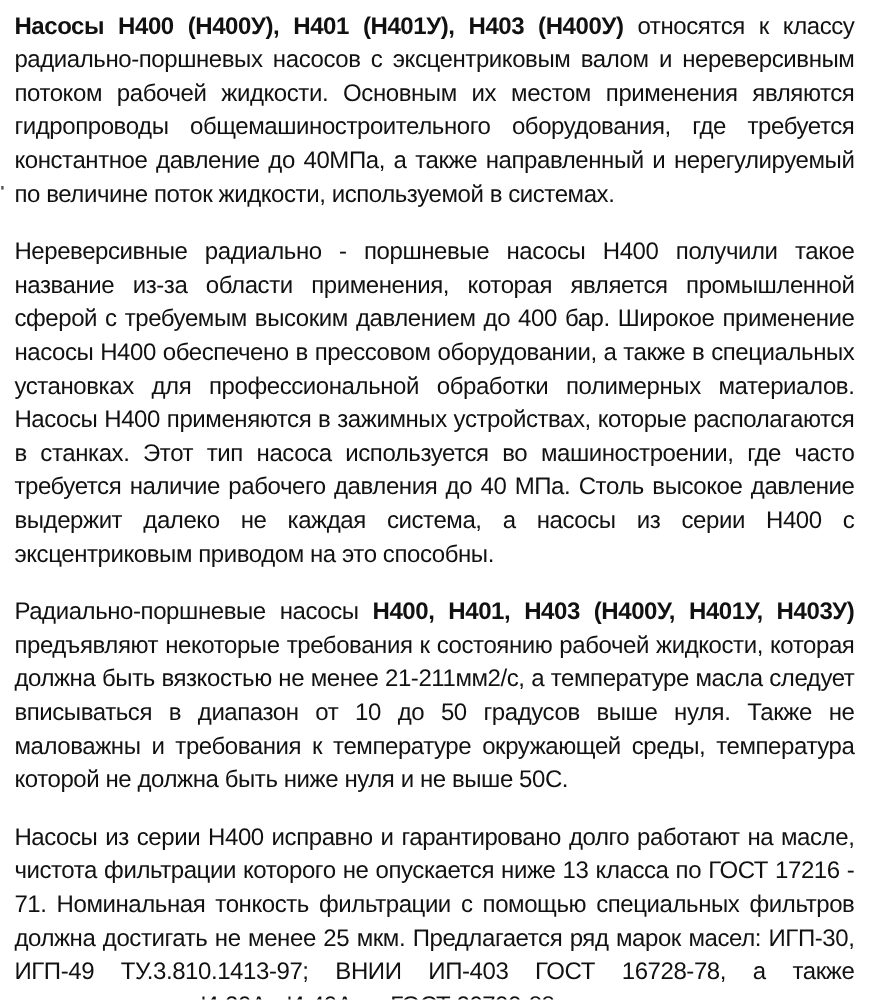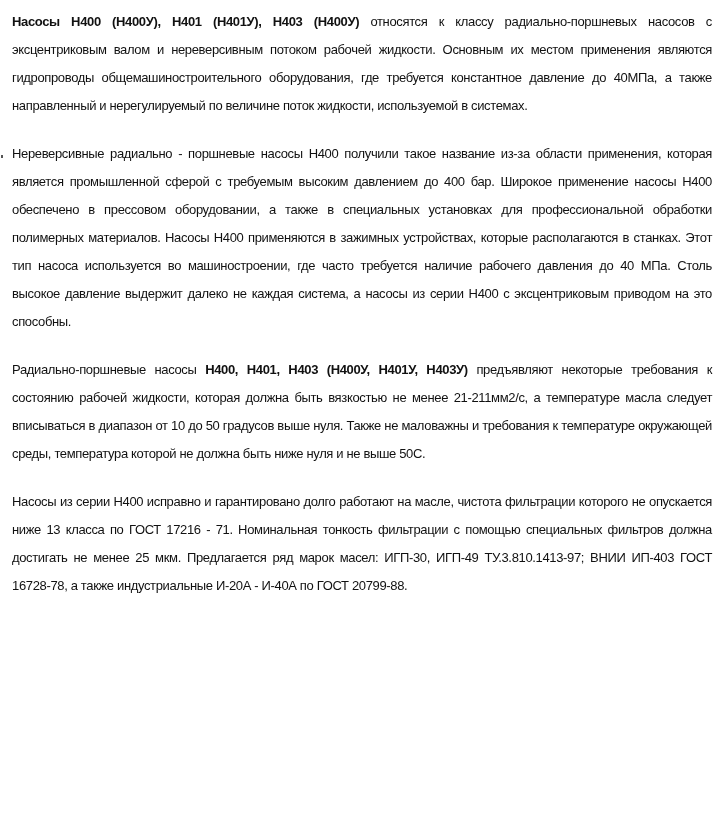--- a/index.html
+++ b/index.html
@@ -16,21 +16,21 @@
       color: #111111;
     }
     .doc {
       position: absolute;
       left: 12px;
       top: 8px;
       width: 700px;
     }
     .para {
       margin: 0 0 20px 0;
-      font-size: 13px;
+      font-size: 20px;
       line-height: 28px;
       text-align: justify;
       letter-spacing: -0.35px;
       word-spacing: 0px;
     }
     .para b { font-weight: bold; }
     .edge-mark {
       position: absolute;
       left: 1px;
       top: 155px;

